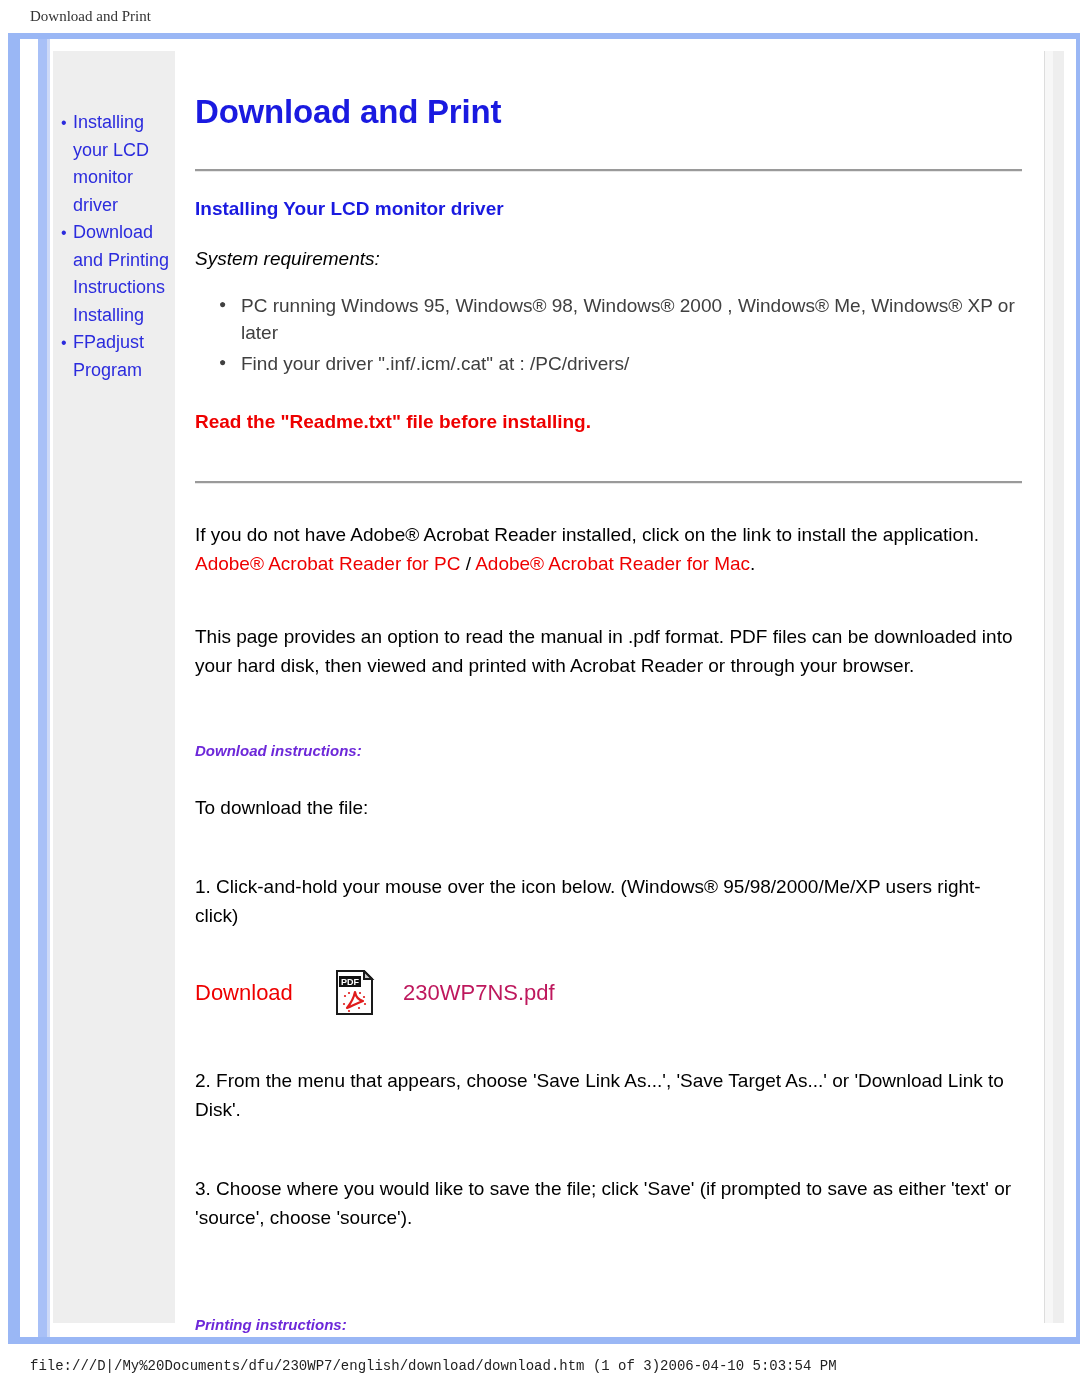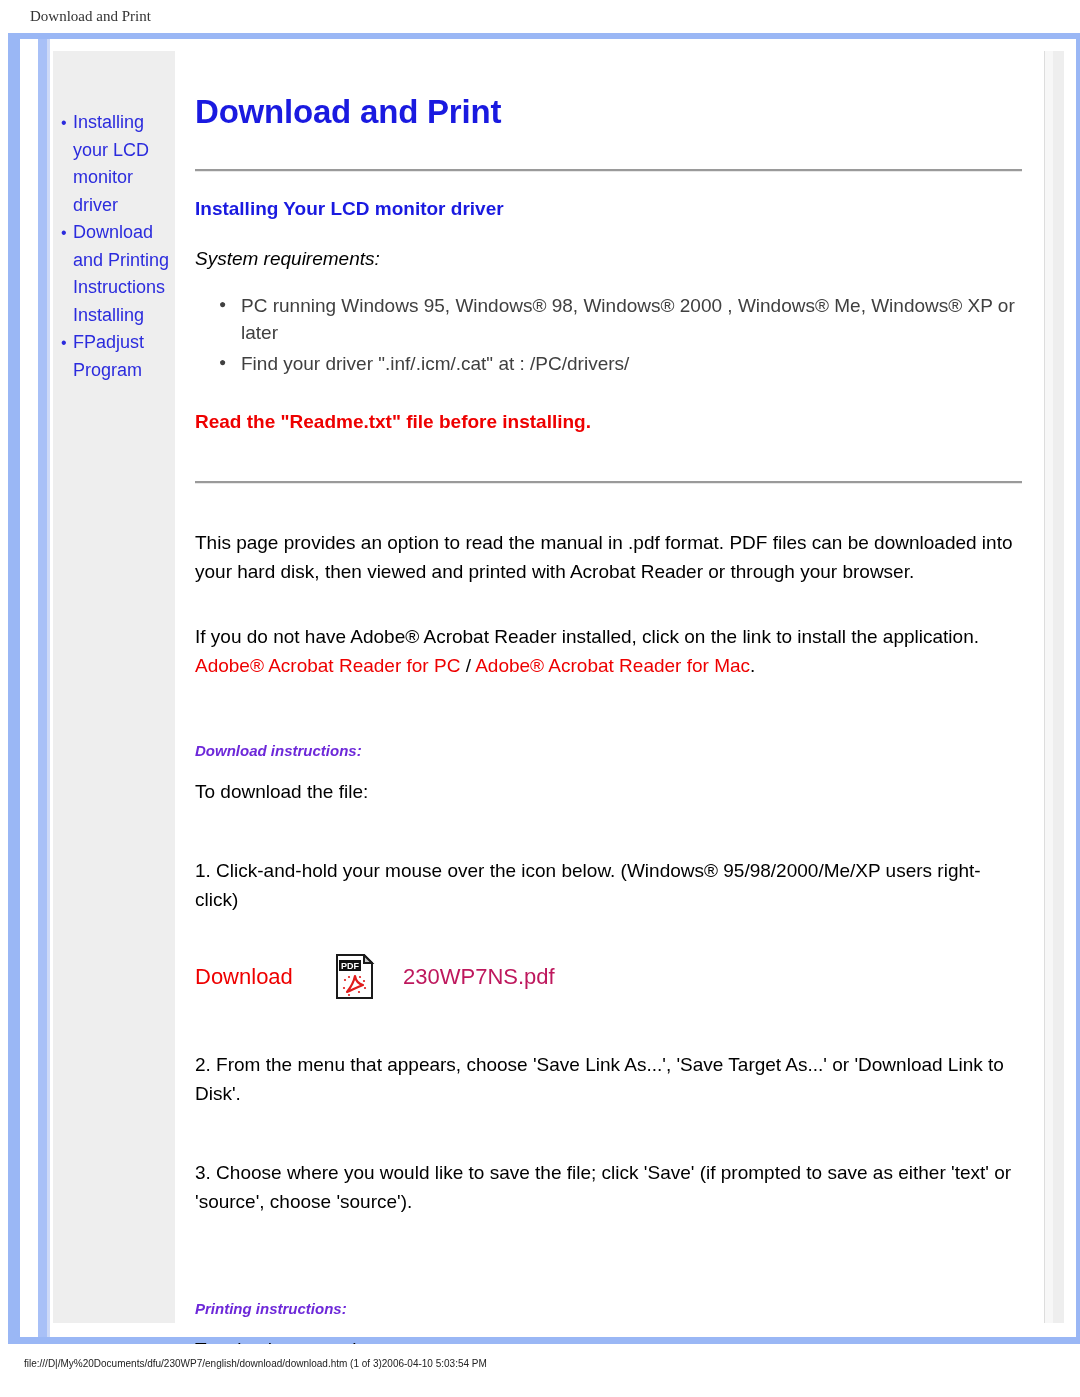--- a/index.html
+++ b/index.html
@@ -202,21 +202,21 @@
   h3.sub-head {
     font-size: 15px;
     font-style: italic;
     font-weight: bold;
     color: #6d28d9;
     margin: 62px 0 0 0;
   }
   h3.print-head { margin-top: 84px; }
 
   p.step { margin-top: 50px; }
-  p.step-first { margin-top: 18px; }
+  p.step-first { margin-top: 34px; }
 
   
   .download-row {
     display: flex;
     align-items: center;
     margin-top: 40px;
   }
   .download-label {
     color: #ee0000;
     font-size: 22px;
@@ -262,24 +262,24 @@
     left: 0;
     width: 1080px;
     height: 53px;
     background: #ffffff;
     display: flex;
     align-items: flex-start;
     padding-top: 14px;
     box-sizing: border-box;
   }
   .footer-text {
-    font-family: Liberation Sans, sans-serif;
-    font-size: 10px;
+    font-family: Liberation Mono, monospace;
+    font-size: 14px;
     color: #222222;
-    padding-left: 24px;
+    padding-left: 30px;
     white-space: nowrap;
   }
 </style>
 </head>
 <body>
 
 <div class="print-header">
   <span class="print-header-text">Download and Print</span>
 </div>
 
@@ -310,26 +310,26 @@
 
       <ul class="req-list">
         <li>PC running Windows 95, Windows® 98, Windows® 2000 , Windows® Me, Windows® XP or later</li>
         <li>Find your driver ".inf/.icm/.cat" at : /PC/drivers/</li>
       </ul>
 
       <p class="readme-warning">Read the "Readme.txt" file before installing.</p>
 
       <hr class="rule2">
 
-      <p class="body-text para-1">This page provides an option to read the manual in .pdf format. PDF files can be downloaded into your hard disk, then viewed and printed with Acrobat Reader or through your browser.</p>
-
       <p class="body-text para-2">
         <span>If you do not have Adobe® Acrobat Reader installed, click on the link to install the application.</span><br>
         <span class="link-red">Adobe® Acrobat Reader for PC</span><span> / </span><span class="link-red">Adobe® Acrobat Reader for Mac</span><span>.</span>
       </p>
+
+      <p class="body-text para-1">This page provides an option to read the manual in .pdf format. PDF files can be downloaded into your hard disk, then viewed and printed with Acrobat Reader or through your browser.</p>
 
       <h3 class="sub-head">Download instructions:</h3>
 
       <p class="body-text step-first">To download the file:</p>
 
       <p class="body-text step">1. Click-and-hold your mouse over the icon below. (Windows® 95/98/2000/Me/XP users right-click)</p>
 
       <div class="download-row">
         <span class="download-label">Download</span>
 

